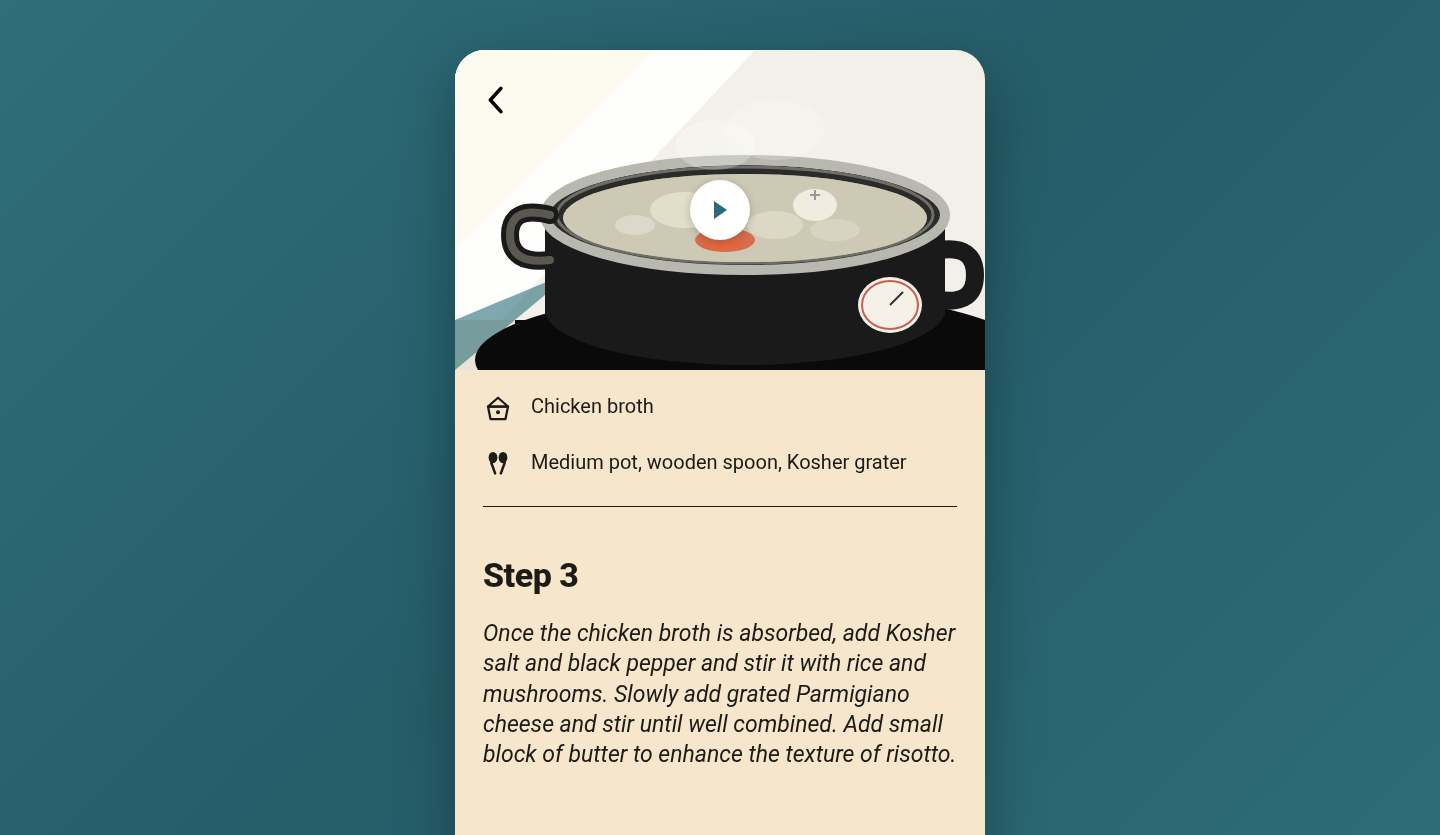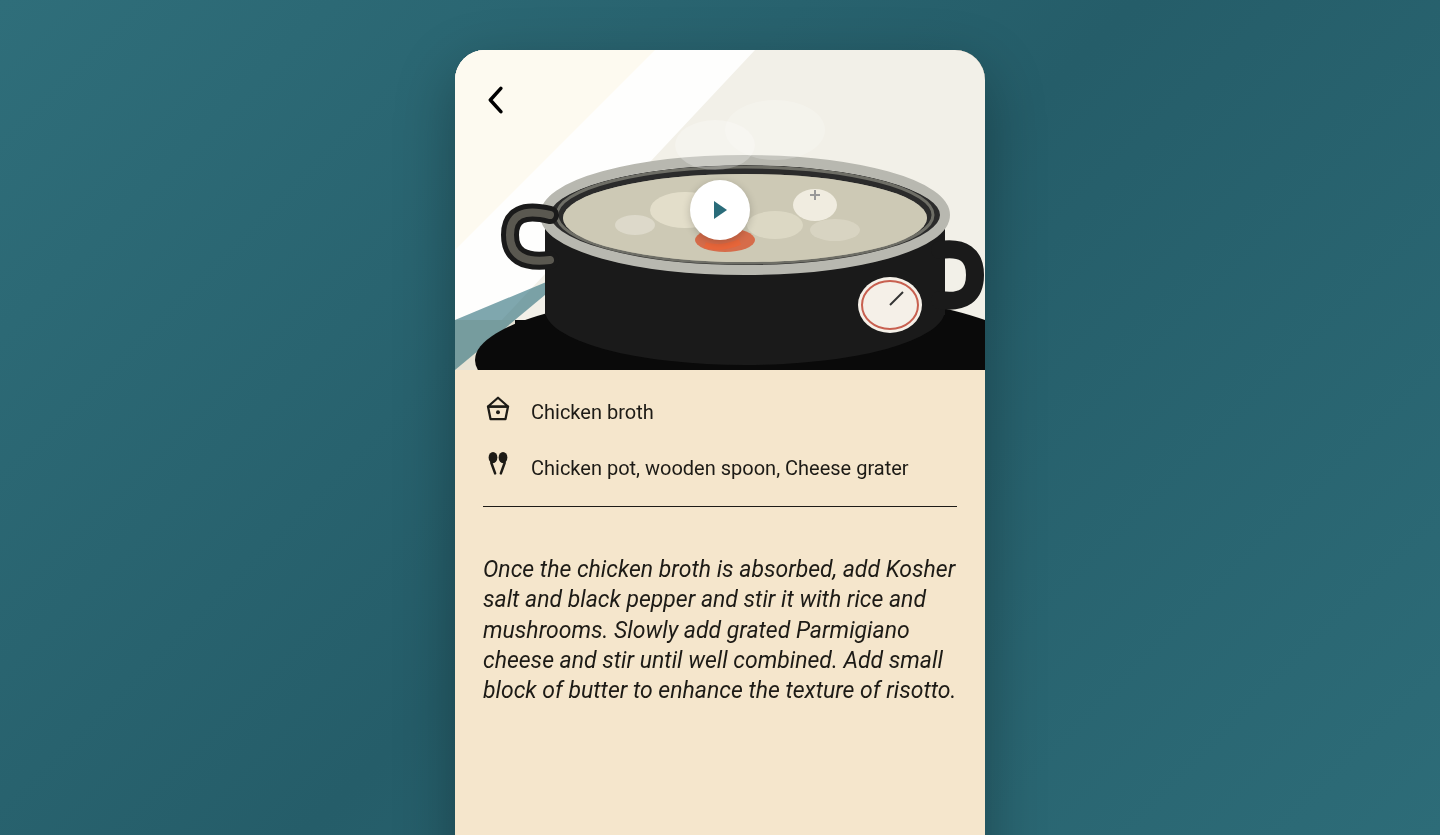--- a/index.html
+++ b/index.html
@@ -62,21 +62,21 @@
       justify-content: center;
       cursor: pointer;
       z-index: 10;
       box-shadow: 0 2px 8px rgba(0,0,0,0.2);
     }
     .content {
       padding: 24px 28px;
     }
     .info-row {
       display: flex;
-      align-items: flex-end;
+      align-items: flex-start;
       gap: 18px;
       margin-bottom: 26px;
       color: #1d1b16;
     }
     .info-row .icon {
       width: 30px;
       height: 30px;
       flex-shrink: 0;
       display: flex;
       align-items: center;
@@ -183,21 +183,22 @@
 
     <div class="info-row">
       <span class="icon">
         <svg width="30" height="30" viewBox="0 0 24 24">
           <ellipse cx="8" cy="6" rx="3.5" ry="4.5" fill="#1d1b16"></ellipse>
           <rect x="7" y="9" width="2" height="11" rx="1" fill="#1d1b16" transform="rotate(-20 8 14)"></rect>
           <ellipse cx="16" cy="6" rx="3.5" ry="4.5" fill="#1d1b16"></ellipse>
           <rect x="15" y="9" width="2" height="11" rx="1" fill="#1d1b16" transform="rotate(20 16 14)"></rect>
         </svg>
       </span>
-      <span class="text">Chicken pot, wooden spoon, Cheese grater</span>
+      <span class="text">Medium pot, wooden spoon, Kosher grater</span>
     </div>
 
     <hr class="divider">
 
+    <h2 class="step-title">Step 3</h2>
     <p class="step-body">Once the chicken broth is absorbed, add Kosher salt and black pepper and stir it with rice and mushrooms. Slowly add grated Parmigiano cheese and stir until well combined. Add small block of butter to enhance the texture of risotto.</p>
 
   </div>
 </div>
 
 </body></html>

